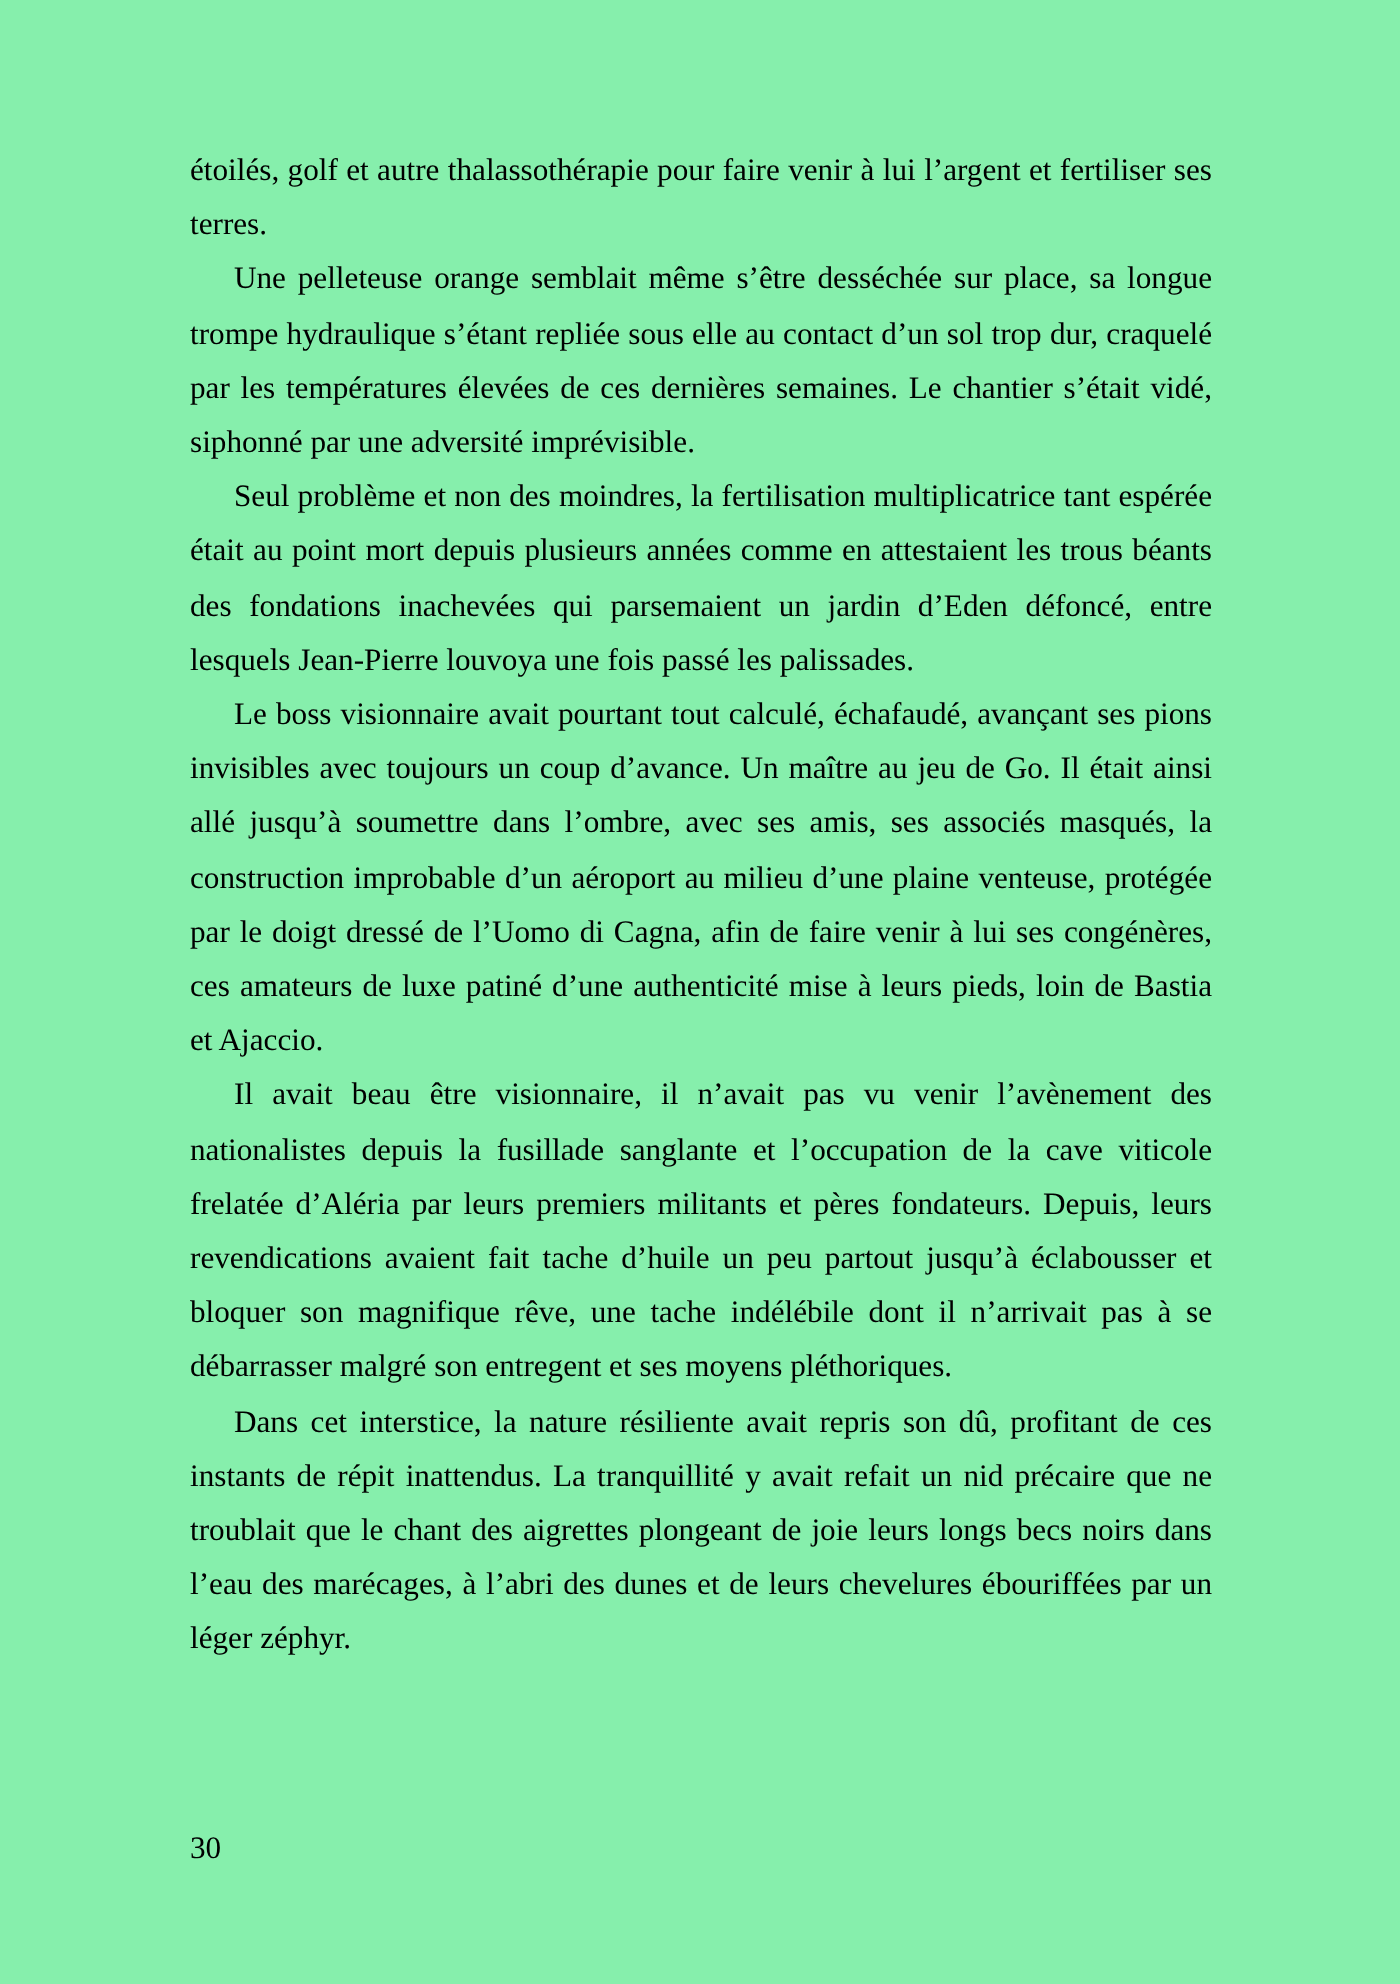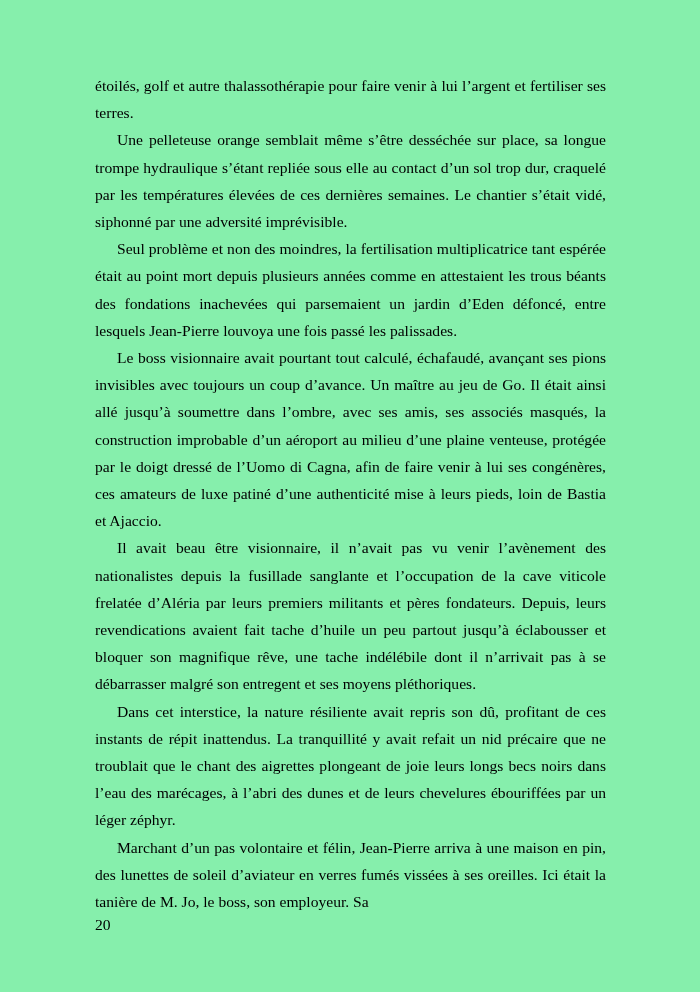--- a/index.html
+++ b/index.html
@@ -52,18 +52,17 @@
 
 <div class="page">
 
   <div class="text-block">
     <p class="para no-indent">étoilés, golf et autre thalassothérapie pour faire venir à lui l’argent et fertiliser ses terres.</p>
     <p class="para">Une pelleteuse orange semblait même s’être desséchée sur place, sa longue trompe hydraulique s’étant repliée sous elle au contact d’un sol trop dur, craquelé par les températures élevées de ces dernières semaines. Le chantier s’était vidé, siphonné par une adversité imprévisible.</p>
     <p class="para">Seul problème et non des moindres, la fertilisation multiplicatrice tant espérée était au point mort depuis plusieurs années comme en attestaient les trous béants des fondations inachevées qui parsemaient un jardin d’Eden défoncé, entre lesquels Jean-Pierre louvoya une fois passé les palissades.</p>
     <p class="para">Le boss visionnaire avait pourtant tout calculé, échafaudé, avançant ses pions invisibles avec toujours un coup d’avance. Un maître au jeu de Go. Il était ainsi allé jusqu’à soumettre dans l’ombre, avec ses amis, ses associés masqués, la construction improbable d’un aéroport au milieu d’une plaine venteuse, protégée par le doigt dressé de l’Uomo di Cagna, afin de faire venir à lui ses congénères, ces amateurs de luxe patiné d’une authenticité mise à leurs pieds, loin de Bastia et Ajaccio.</p>
     <p class="para">Il avait beau être visionnaire, il n’avait pas vu venir l’avènement des nationalistes depuis la fusillade sanglante et l’occupation de la cave viticole frelatée d’Aléria par leurs premiers militants et pères fondateurs. Depuis, leurs revendications avaient fait tache d’huile un peu partout jusqu’à éclabousser et bloquer son magnifique rêve, une tache indélébile dont il n’arrivait pas à se débarrasser malgré son entregent et ses moyens pléthoriques.</p>
     <p class="para">Dans cet interstice, la nature résiliente avait repris son dû, profitant de ces instants de répit inattendus. La tranquillité y avait refait un nid précaire que ne troublait que le chant des aigrettes plongeant de joie leurs longs becs noirs dans l’eau des marécages, à l’abri des dunes et de leurs chevelures ébouriffées par un léger zéphyr.</p>
-    <p class="para">Marchant d’un pas volontaire et félin, Jean-Pierre arriva à une maison en pin, des lunettes de soleil d’aviateur en verres fumés vissées à ses oreilles. Ici était la tanière de M. Jo, le boss, son employeur. Sa</p>
   </div>
 
-  <div class="page-number">20</div>
+  <div class="page-number">30</div>
 
 </div>
 
 </body></html>

